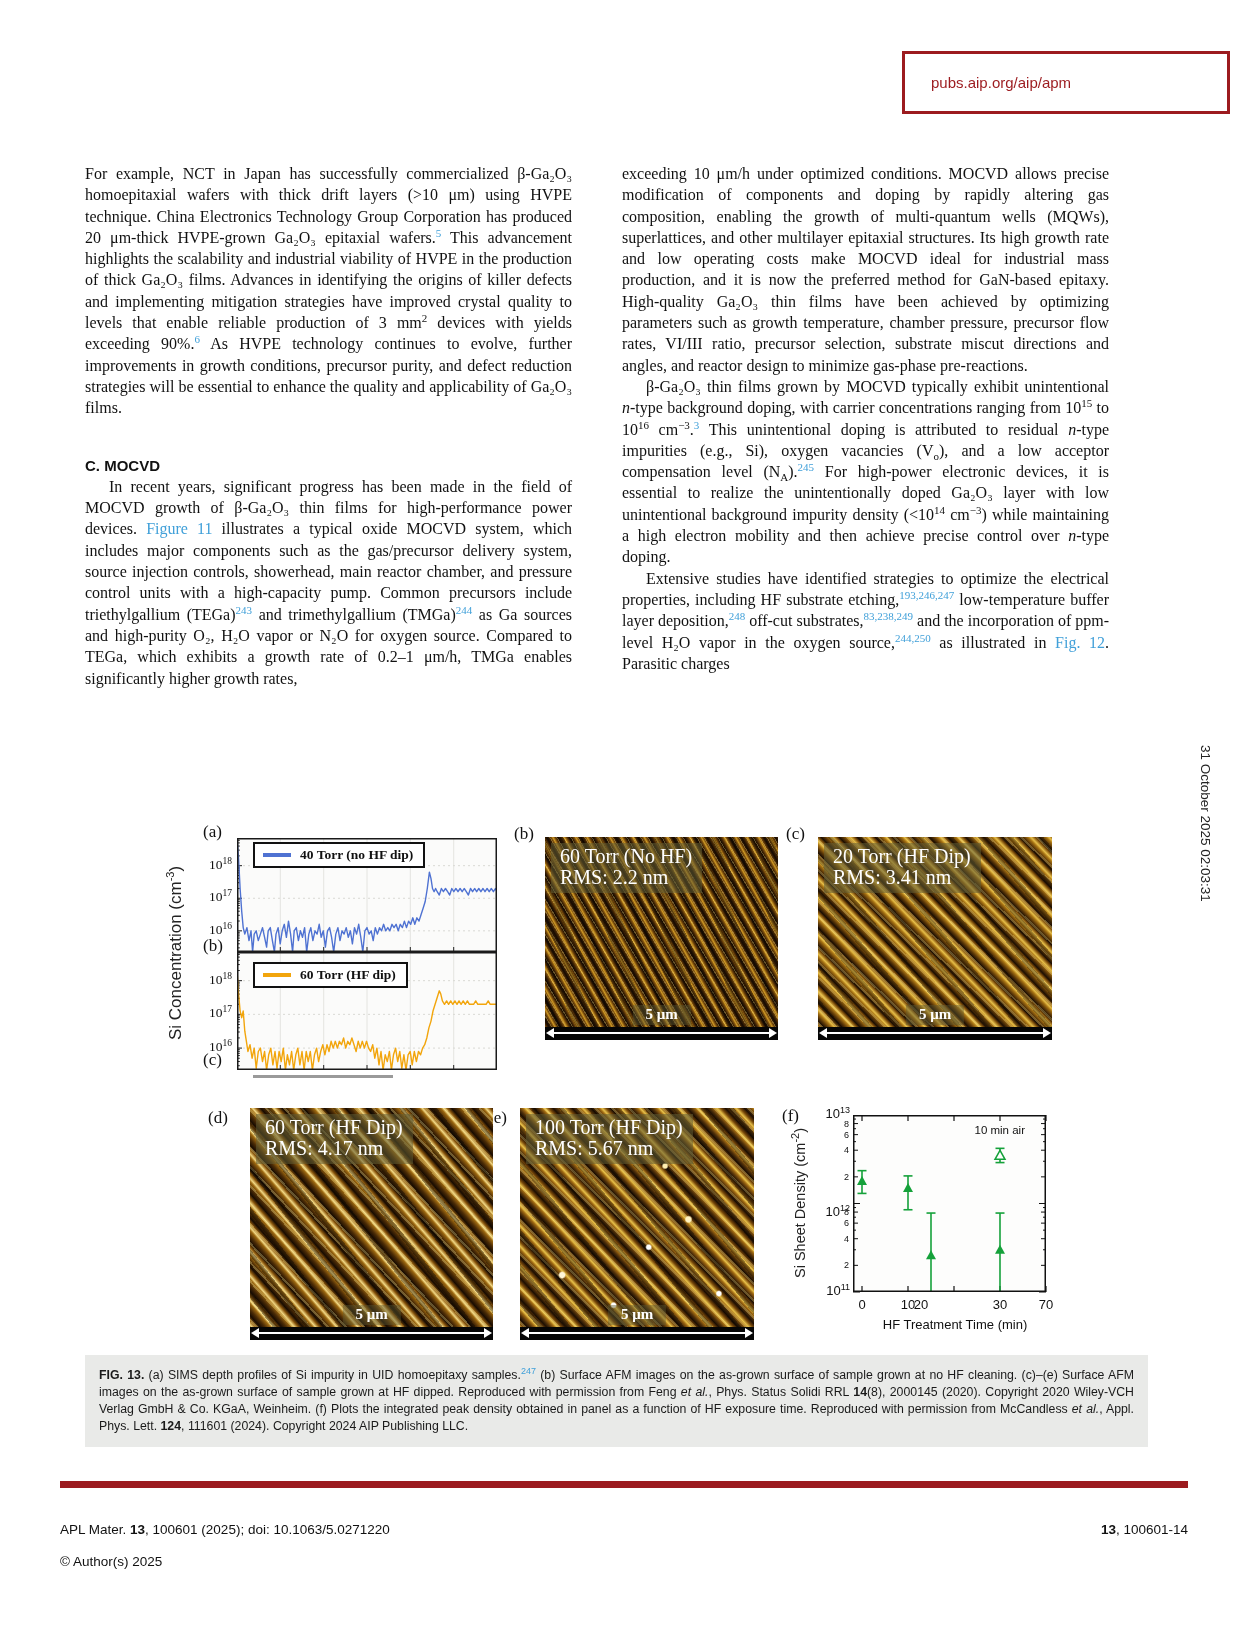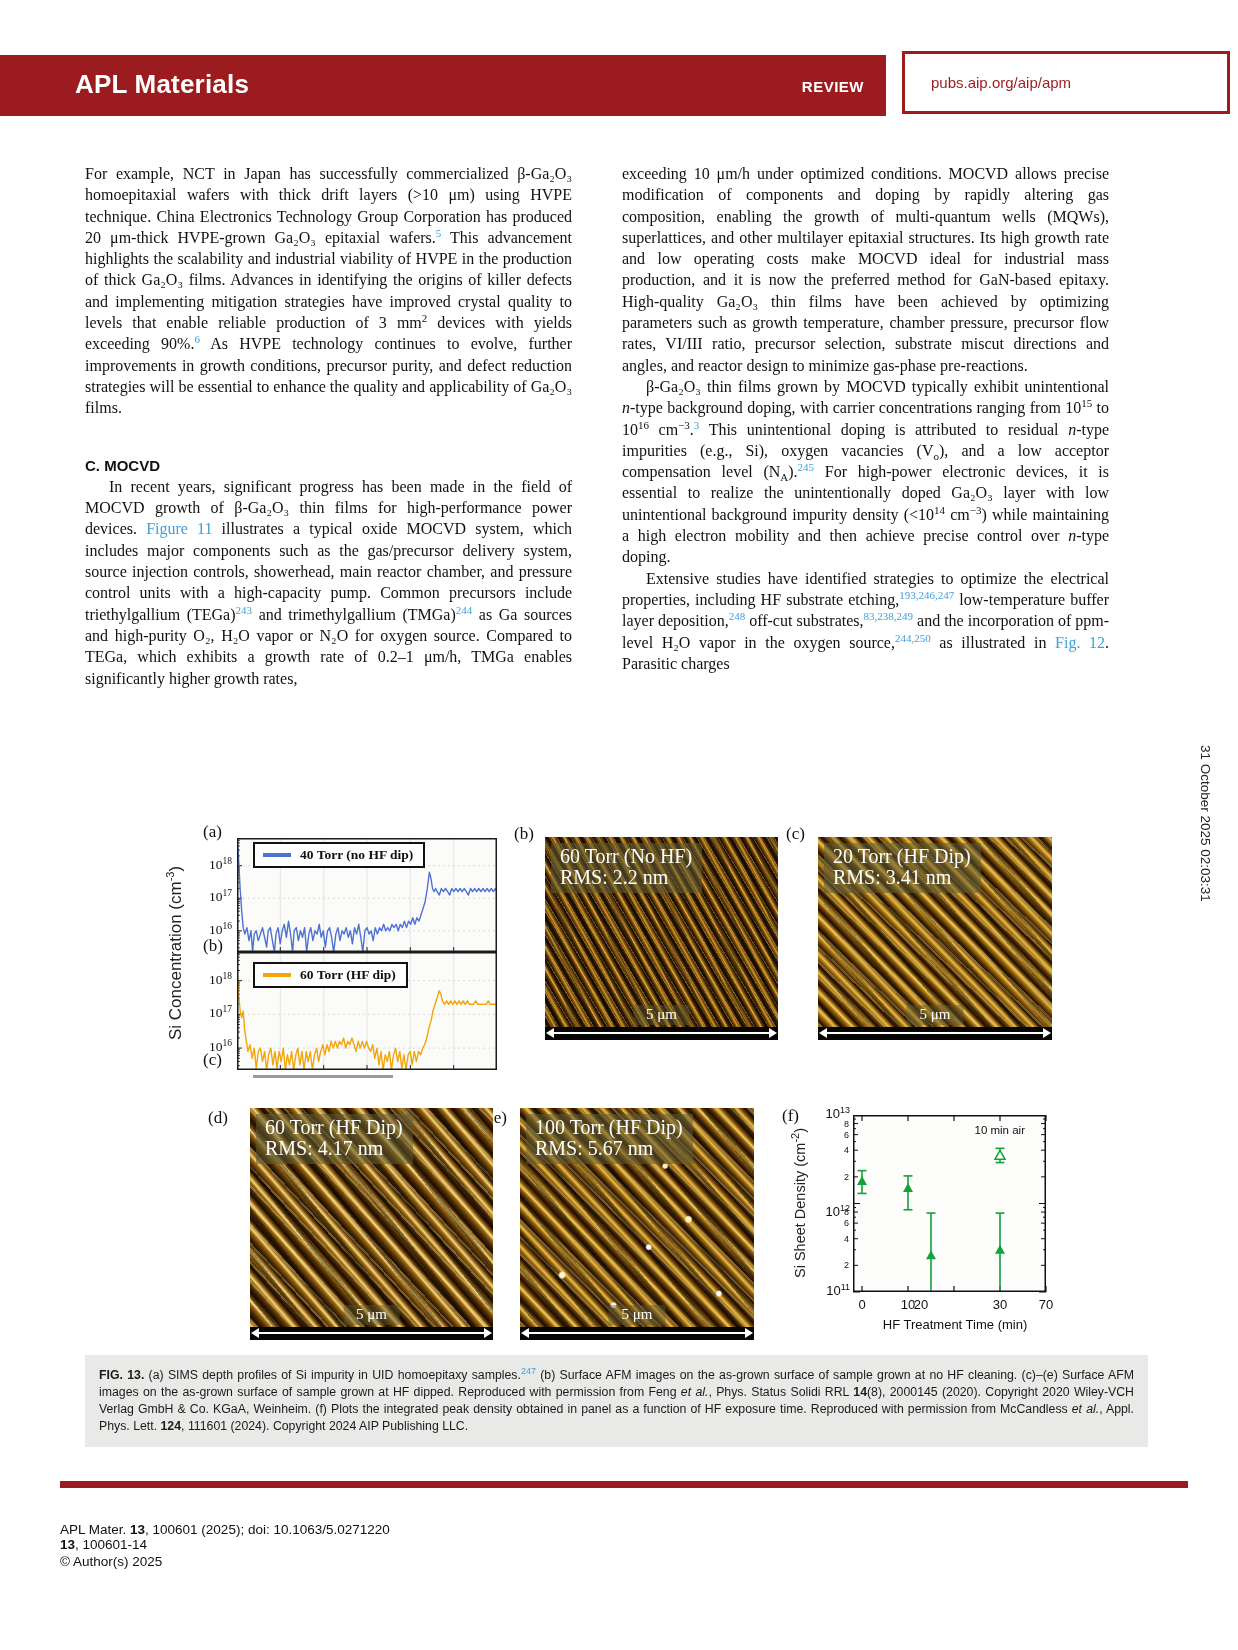--- a/index.html
+++ b/index.html
@@ -44,21 +44,21 @@
   .afm{position:absolute;overflow:hidden;}
   .afm-tag{position:absolute;left:6px;top:6px;background:rgba(96,92,52,.55);color:#fff;
            font-size:20px;line-height:21px;padding:3px 10px 5px 9px;white-space:nowrap;}
   .afm-scale{position:absolute;left:0;right:0;bottom:0;height:13px;background:#060606;}
   .sb-line{position:absolute;left:3px;right:3px;top:5px;height:2px;background:#fff;}
   .sb-l{position:absolute;left:1px;top:1px;width:0;height:0;border-right:8px solid #fff;
         border-top:5px solid transparent;border-bottom:5px solid transparent;}
   .sb-r{position:absolute;right:1px;top:1px;width:0;height:0;border-left:8px solid #fff;
         border-top:5px solid transparent;border-bottom:5px solid transparent;}
   .afm-scaletext{position:absolute;bottom:15px;left:50%;transform:translateX(-50%);
-                 background:rgba(92,88,52,.45);color:#fff;font-size:15px;padding:1px 13px 2px;}
+                 background:rgba(92,88,52,.45);color:#fff;font-size:15px;padding:1px 13px 2px;font-weight:bold;}
   .afm-b{background:
     repeating-linear-gradient(64deg, rgba(0,0,0,.30) 0 3px, rgba(0,0,0,0) 3px 17px),
     repeating-linear-gradient(59deg, rgba(255,228,130,.30) 0 1px, rgba(0,0,0,0) 1px 6px),
     repeating-linear-gradient(61deg, #150a01 0px, #3f2305 2px, #8a5a10 4px, #cf9a26 5px, #6e4208 7px, #241203 9px, #150a01 10px);}
   .afm-c{background:
     repeating-linear-gradient(50deg, rgba(0,0,0,.28) 0 4px, rgba(0,0,0,0) 4px 23px),
     repeating-linear-gradient(44deg, rgba(255,230,140,.28) 0 2px, rgba(0,0,0,0) 2px 11px),
     repeating-linear-gradient(46deg, #1a0d02 0px, #5c3808 3px, #a87414 6px, #e7bf49 8px, #7c4c0a 11px, #201002 13px);}
   .afm-d{background:
     repeating-linear-gradient(52deg, rgba(0,0,0,.32) 0 4px, rgba(0,0,0,0) 4px 26px),
@@ -89,35 +89,31 @@
           font-family:"Liberation Sans",sans-serif;font-size:11.5px;color:#111;}
   
   .capbox{position:absolute;left:85px;top:1355px;width:1063px;box-sizing:border-box;
           background:#e9eae8;padding:12px 14px 12px 14px;
           font-family:"Liberation Sans",sans-serif;font-size:12.3px;line-height:17px;
           color:#1a1a1a;text-align:justify;}
   .capbox .sup{font-size:9px;}
   
   .frule{position:absolute;left:60px;top:1481px;width:1128px;height:7px;background:#9c1b1f;}
   .fline{position:absolute;left:60px;top:1522px;width:1128px;display:flex;justify-content:space-between;
-         font-family:"Liberation Sans",sans-serif;font-size:13.5px;color:#111;flex-direction:column;}
+         font-family:"Liberation Sans",sans-serif;font-size:13.5px;color:#111;}
   .fcopy{position:absolute;left:60px;top:1554px;font-family:"Liberation Sans",sans-serif;
          font-size:13.5px;color:#111;}
   .stamp{position:absolute;left:1198px;top:745px;writing-mode:vertical-rl;
          font-family:"Liberation Sans",sans-serif;font-size:13.5px;color:#222;white-space:nowrap;}
 </style>
 </head>
 <body>
 
 <div class="page">
 
-  <div class="hbar">
-    <div class="htitle">APL Materials</div>
-    <div class="hreview">REVIEW</div>
-  </div>
   <div class="hurl">
     <span>pubs.aip.org/aip/apm</span>
   </div>
 
   <div class="col col-l">
     <p>For example, NCT in Japan has successfully commercialized β-Ga₂O₃ homoepitaxial wafers with thick drift layers (&gt;10 μm) using HVPE technique. China Electronics Technology Group Corporation has produced 20 μm-thick HVPE-grown Ga₂O₃ epitaxial wafers.<span class="sup link">5</span> This advancement highlights the scalability and industrial viability of HVPE in the production of thick Ga₂O₃ films. Advances in identifying the origins of killer defects and implementing mitigation strategies have improved crystal quality to levels that enable reliable production of 3 mm<span class="sup">2</span> devices with yields exceeding 90%.<span class="sup link">6</span> As HVPE technology continues to evolve, further improvements in growth conditions, precursor purity, and defect reduction strategies will be essential to enhance the quality and applicability of Ga₂O₃ films.</p>
     <h3 class="sec">C. MOCVD</h3>
     <p class="indent">In recent years, significant progress has been made in the field of MOCVD growth of β-Ga₂O₃ thin films for high-performance power devices. <span class="link">Figure 11</span> illustrates a typical oxide MOCVD system, which includes major components such as the gas/precursor delivery system, source injection controls, showerhead, main reactor chamber, and pressure control units with a high-capacity pump. Common precursors include triethylgallium (TEGa)<span class="sup link">243</span> and trimethylgallium (TMGa)<span class="sup link">244</span> as Ga sources and high-purity O₂, H₂O vapor or N₂O for oxygen source. Compared to TEGa, which exhibits a growth rate of 0.2–1 μm/h, TMGa enables significantly higher growth rates,</p>
   </div>
 

